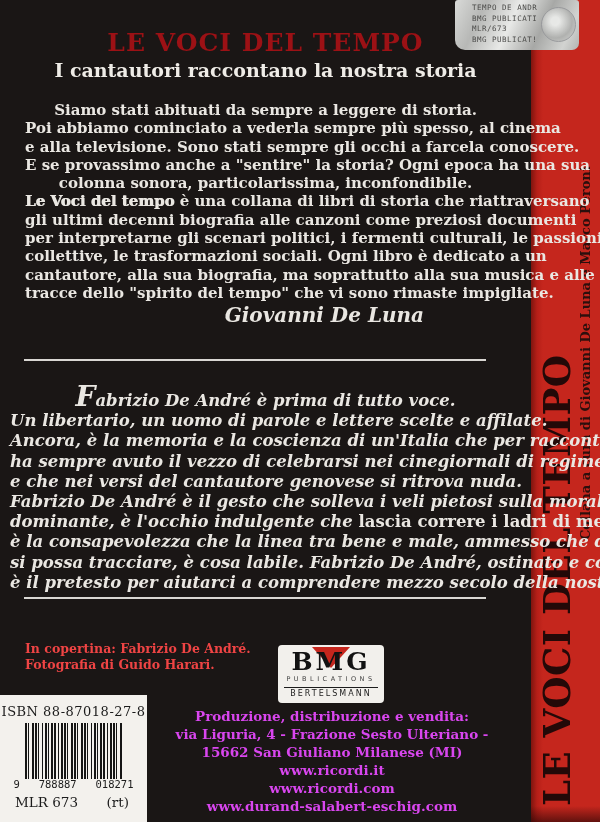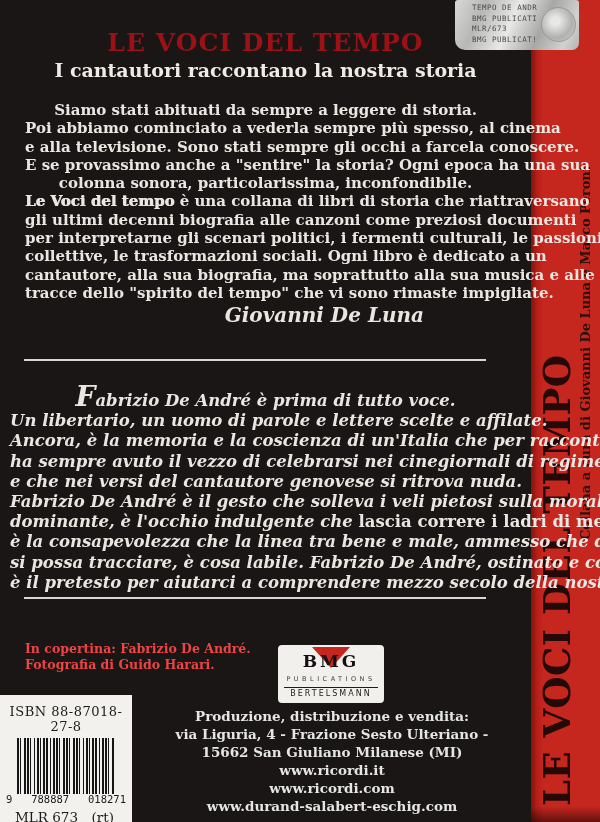--- a/index.html
+++ b/index.html
@@ -50,42 +50,42 @@
   .roman{font-style:normal;}
   
   .credits{position:absolute;top:641px;left:25px;color:#ef4444;font-size:12.5px;
            font-weight:bold;line-height:15.5px;}
   
   .bmg{position:absolute;left:278px;top:645px;width:106px;height:58px;background:#f2f0ec;
        border-radius:4px;text-align:center;box-sizing:border-box;padding-top:3px;}
   .bmg-triangle{position:absolute;top:2px;left:50%;transform:translateX(-50%);width:0;height:0;
                 border-left:19px solid transparent;border-right:19px solid transparent;
                 border-top:21px solid #c5261d;z-index:1;}
-  .bmg-name{position:relative;z-index:2;font-size:17px;font-weight:bold;color:#121212;
+  .bmg-name{position:relative;z-index:2;font-size:25px;font-weight:bold;color:#121212;
             letter-spacing:3px;line-height:27px;}
   .bmg-sub{position:relative;z-index:2;font-family:"DejaVu Sans",sans-serif;font-size:6.5px;
            letter-spacing:3.5px;color:#3d3d3d;line-height:9px;}
   .bmg-rule{border-top:1.5px solid #1c1c1c;margin:3px 6px 0 6px;}
   .bmg-parent{font-family:"DejaVu Sans",sans-serif;font-size:8px;letter-spacing:2px;
               color:#1c1c1c;line-height:12px;}
   
-  .isbn-box{position:absolute;left:0;top:695px;width:132px;height:127px;background:#f3f1ed;
+  .isbn-box{position:absolute;left:0;top:695px;width:147px;height:127px;background:#f3f1ed;
             color:#1b1b1b;}
   .isbn-text{margin-top:9px;text-align:center;font-size:13px;letter-spacing:0.5px;}
   .barcode{margin:4px auto 0;width:98px;height:56px;
            background:repeating-linear-gradient(to right,
              #151515 0 2px,transparent 2px 3.2px,
              #151515 3.2px 4.2px,transparent 4.2px 6.8px,
              #151515 6.8px 8.6px,transparent 8.6px 9.8px);}
   .barcode-digits{width:120px;margin:-1px auto 0;display:flex;justify-content:space-between;
                   font-family:"DejaVu Sans Mono",monospace;font-size:10.5px;line-height:12px;}
   .mlr-row{display:flex;justify-content:space-between;padding:4px 18px 0 15px;font-size:13.5px;}
   
   .contact{position:absolute;left:164px;top:707px;width:336px;text-align:center;
-           color:#e5e5e5;font-size:13.5px;font-weight:bold;line-height:18px;white-space:nowrap;}
+           color:#d946ef;font-size:13.5px;font-weight:bold;line-height:18px;white-space:nowrap;}
 </style>
 </head>
 <body>
 
 <div class="cover">
 
   <div class="stripe"></div>
   <div class="spine-title">LE VOCI DEL TEMPO</div>
   <div class="spine-curators">Collana a cura di Giovanni De Luna e Marco Peroni</div>
   <div class="stripe-shadow"></div>

